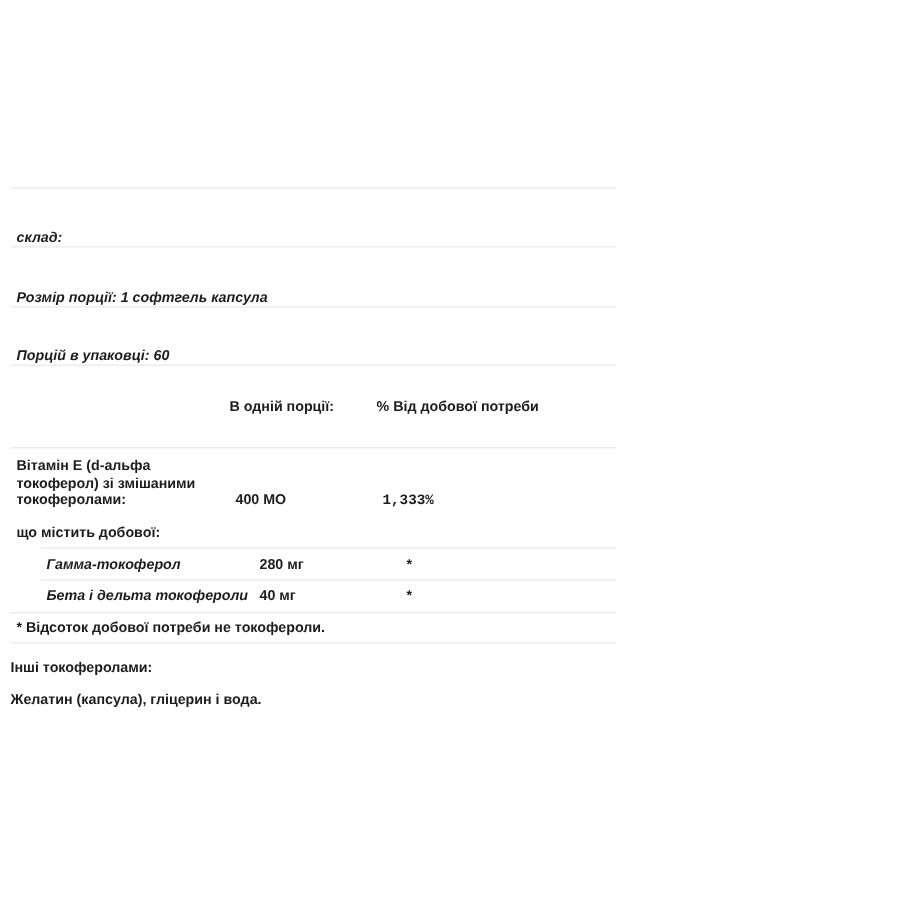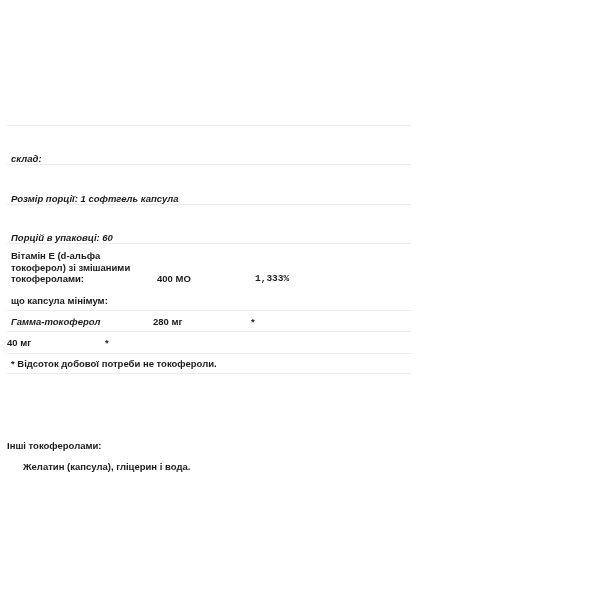--- a/index.html
+++ b/index.html
@@ -68,66 +68,73 @@
     }
     .vit-sub {
       position: absolute;
       left: 4px;
       top: 51px;
     }
     .sub-row {
       height: 21px;
       display: flex;
       align-items: center;
+      margin-left: 20px;
     }
     .sub-row .cell-1 { font-style: italic; }
     .sub-row.h22 { height: 22px; }
     .foot-row {
       height: 21px;
       display: flex;
       align-items: center;
       padding-left: 4px;
       border-bottom: 1px solid #ececec;
     }
     .other {
       position: absolute;
       left: 7px;
       top: 440px;
     }
     .other-ingredients {
       position: absolute;
-      left: 23px;
+      left: 7px;
       top: 461px;
     }
   </style>
 </head>
 <body>
 
 <div class="wrap">
   <div class="row simple-row">
     <span>склад:</span>
   </div>
   <div class="row simple-row h40">
     <span>Розмір порції: 1 софтгель капсула</span>
   </div>
   <div class="row simple-row">
     <span>Порцій в упаковці: 60</span>
   </div>
+  <div class="row header-row">
+    <span class="cell-1"></span>
+    <span class="cell-2">В одній порції:</span>
+    <span class="cell-3">% Від добової потреби</span>
+  </div>
   <div class="row vit-row">
     <div class="vit-name">Вітамін Е (d-альфа токоферол) зі змішаними токоферолами:</div>
     <div class="vit-amount">400 МО</div>
     <div class="vit-dv">1,333%</div>
-    <div class="vit-sub">що капсула мінімум:</div>
+    <div class="vit-sub">що містить добової:</div>
   </div>
   <div class="row sub-row">
     <span class="cell-1">Гамма-токоферол</span>
     <span class="cell-2">280 мг</span>
     <span class="cell-3">*</span>
   </div>
   <div class="row sub-row h22">
+    <span class="cell-1">Бета і дельта токофероли</span>
     <span class="cell-2">40 мг</span>
     <span class="cell-3">*</span>
   </div>
   <div class="row foot-row">
     <span>* Відсоток добової потреби не токофероли.</span>
   </div>
 </div>
 
 <div class="other">Інші токоферолами:</div>
 <div class="other-ingredients">Желатин (капсула), гліцерин і вода.</div>

